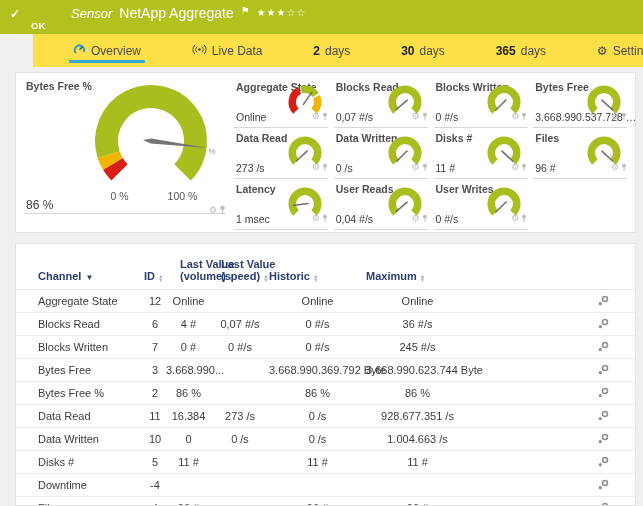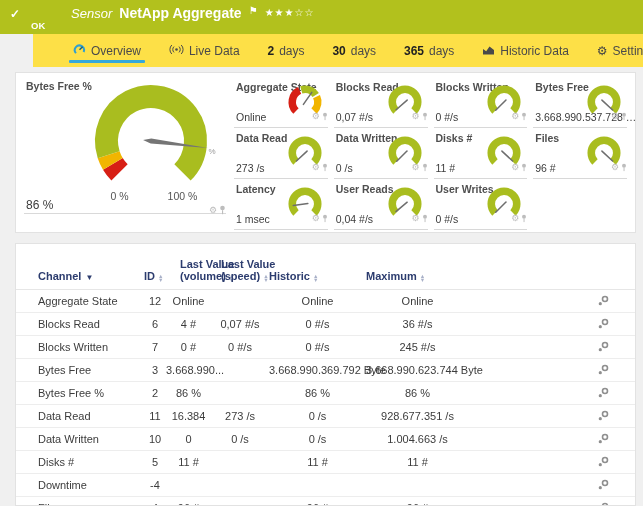--- a/index.html
+++ b/index.html
@@ -9,21 +9,21 @@
     background:#f0f0f0;
     position:relative;
     overflow:hidden;
     color:#3c3c3c;
   }
   
   .titlebar { position:absolute; left:0; top:0; width:643px; height:34px; background:#b2c11d; }
   .title-row { position:absolute; left:10px; top:5px; display:flex; align-items:baseline; gap:7px; color:#fff; }
   .check { font-size:12px; font-weight:bold; }
   .kind { font-style:italic; font-size:13px;margin-left:44px; }
-  .sensor-name { font-weight:bold; font-size:14px; }
+  .sensor-name { font-weight:normal; font-size:14px; }
   .flag { font-size:10px; position:relative; top:-4px; }
   .stars { font-size:10px; letter-spacing:1px; position:relative; top:-2px; }
   .status-ok { position:absolute; left:31px; top:20px; font-size:9.5px; font-weight:bold; color:#fff; }
   
   .tabbar { position:absolute; left:0; top:34px; width:643px; height:33px; background:#fde047;
             display:flex; align-items:stretch; justify-content:space-between; padding:0 14px 0 34px;margin-left:33px; }
   .tab { display:flex; align-items:center; gap:5px; font-size:12px; color:#4a4a4a;
          padding:0 6px; position:relative; cursor:pointer; white-space:nowrap; }
   .tab .num { font-weight:bold; color:#222; }
   .tab.active::after { content:""; position:absolute; left:2px; right:2px; bottom:4px; height:3px;
@@ -102,26 +102,20 @@
     </div>
     <div class="tab">
       <span class="num">30</span>
       <span>days</span>
     </div>
     <div class="tab">
       <span class="num">365</span>
       <span>days</span>
     </div>
     <div class="tab">
-      <span><svg width="13" height="10" viewBox="0 0 13 10">
-          <path d="M1 9.5 V4 L4.2 6.2 L7.5 1.5 L12 5 V9.5 Z" fill="#4a4a4a"></path>
-        </svg></span>
-      <span>Historic Data</span>
-    </div>
-    <div class="tab">
       <span><span class="glyph">⚙</span></span>
       <span>Settings</span>
     </div>
   </div>
 
 <div class="gauges-panel">
   <div class="big-tile">
     <div class="tile-label">Bytes Free %</div>
     <div class="big-gauge-svg" id="bigGauge"><svg width="132" height="124" viewBox="0 0 132 124">
           <path d="M 31.53 91.47 A 44.5 44.5 0 0 1 24.86 82.92" fill="none" stroke="#d71f15" stroke-width="23"></path>

